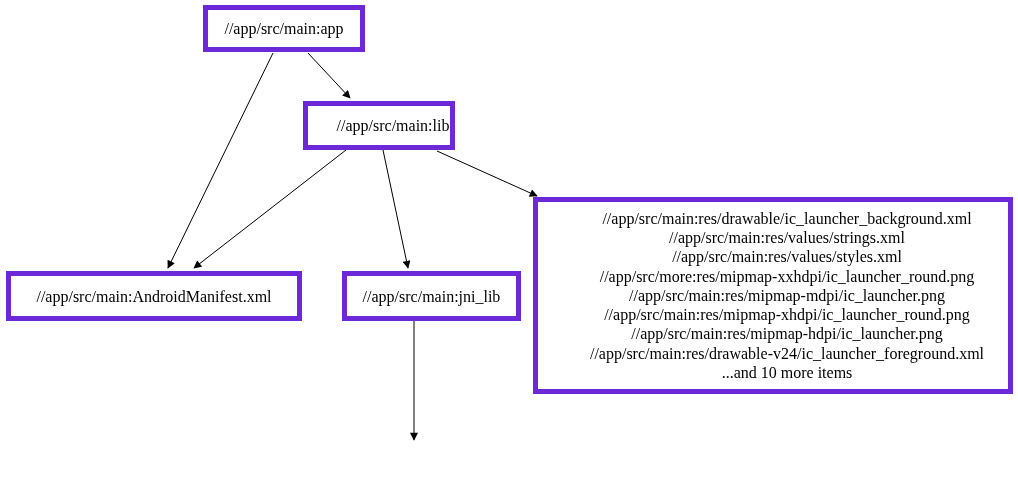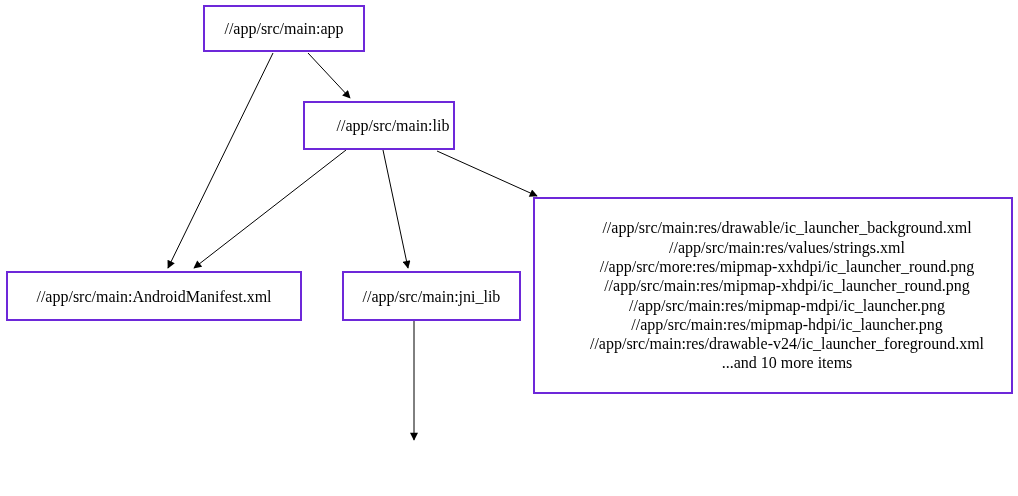--- a/index.html
+++ b/index.html
@@ -20,21 +20,21 @@
   #edge-layer {
     position: absolute;
     left: 0;
     top: 0;
     width: 1018px;
     height: 496px;
   }
   .node {
     position: absolute;
     box-sizing: border-box;
-    border: 2px solid #6d28d9;
+    border: 5px solid #6d28d9;
     background: #ffffff;
     display: flex;
     align-items: center;
     justify-content: center;
     text-align: center;
     font-size: 16px;
     line-height: 19px;
     white-space: nowrap;
   }
   .node .lines {
@@ -78,23 +78,24 @@
   </div>
 
   <div class="node" style="left:342px; top:271px; width:179px; height:50px;">
     <span>//app/src/main:jni_lib</span>
   </div>
 
   <div class="node" style="left:533px; top:197px; width:480px; height:197px;">
     <div class="lines">
       <span class="line">//app/src/main:res/drawable/ic_launcher_background.xml</span>
       <span class="line">//app/src/main:res/values/strings.xml</span>
+      <span class="line">//app/src/main:res/values/styles.xml</span>
       <span class="line">//app/src/more:res/mipmap-xxhdpi/ic_launcher_round.png</span>
+      <span class="line">//app/src/main:res/mipmap-mdpi/ic_launcher.png</span>
       <span class="line">//app/src/main:res/mipmap-xhdpi/ic_launcher_round.png</span>
-      <span class="line">//app/src/main:res/mipmap-mdpi/ic_launcher.png</span>
       <span class="line">//app/src/main:res/mipmap-hdpi/ic_launcher.png</span>
       <span class="line">//app/src/main:res/drawable-v24/ic_launcher_foreground.xml</span>
       <span class="line">...and 10 more items</span>
     </div>
   </div>
 
 
 </div>
 
 </body></html>

